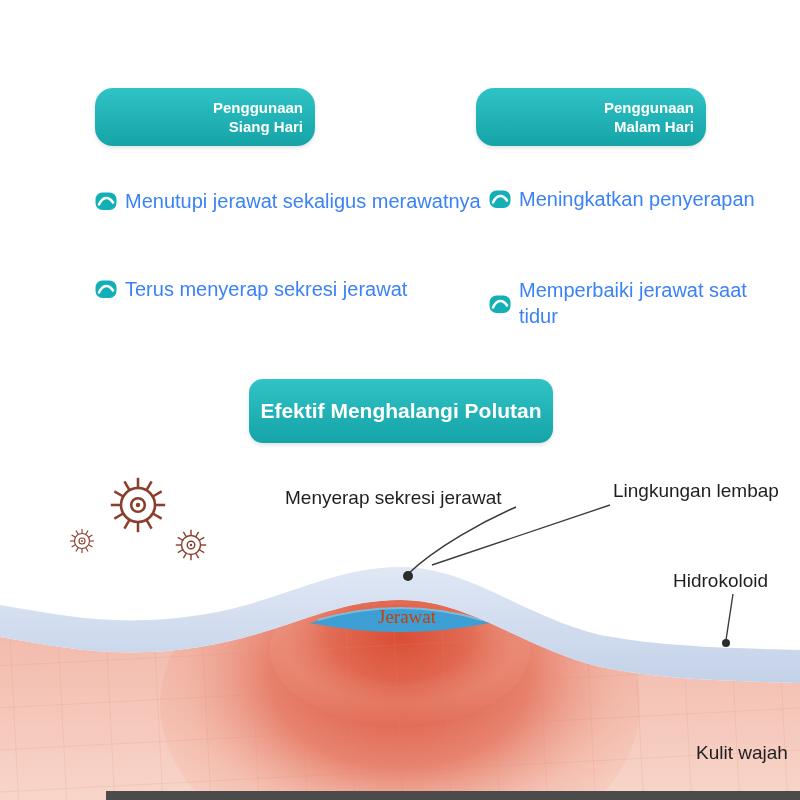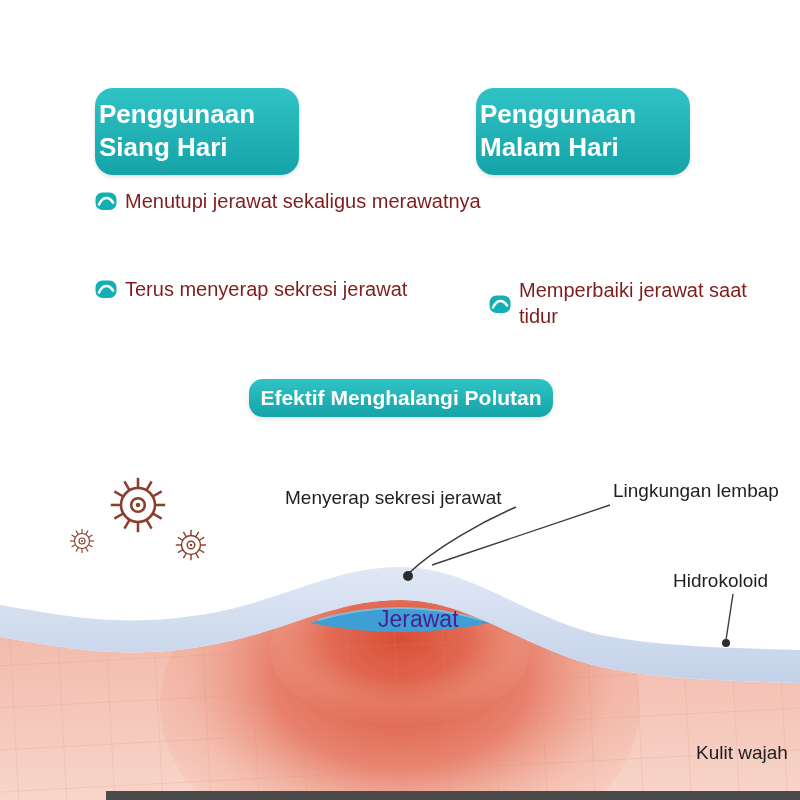--- a/index.html
+++ b/index.html
@@ -1,33 +1,33 @@
 <!DOCTYPE html>
 <html><head>
 <meta charset="utf-8">
 <style>
   html,body{margin:0;padding:0;background:#ffffff;}
   .canvas{position:relative;width:800px;height:800px;background:#ffffff;overflow:hidden;
           font-family:"Liberation Sans",sans-serif;}
   .badge{position:absolute;background:linear-gradient(180deg,#30c3c5,#15a3a8);color:#fff;
-         font-weight:bold;text-align:left;border-radius:18px;padding:10px 4px;
-         font-size:26px;line-height:1.28;box-shadow:0 2px 4px rgba(0,0,0,0.12);}
+         font-weight:bold;text-align:right;border-radius:18px;padding:10px 12px;
+         font-size:15px;line-height:1.28;box-shadow:0 2px 4px rgba(0,0,0,0.12);}
   .badge-day{left:95px;top:88px;width:196px;}
   .badge-night{left:476px;top:88px;width:206px;}
-  .item{position:absolute;display:flex;align-items:flex-start;gap:8px;color:#7f1d1d;
+  .item{position:absolute;display:flex;align-items:flex-start;gap:8px;color:#3b82f6;
         font-size:20px;line-height:1.3;}
   .item .p-icon{flex:0 0 auto;margin-top:2px;}
   .item .txt{display:block;}
   .col-right .txt{width:252px;}
-  .banner{position:absolute;left:249px;top:379px;width:304px;height:38px;
+  .banner{position:absolute;left:249px;top:379px;width:304px;height:64px;
           background:linear-gradient(180deg,#30c3c5,#15a3a8);border-radius:14px;color:#fff;
           font-weight:bold;font-size:21px;display:flex;align-items:center;justify-content:center;
           box-shadow:0 2px 4px rgba(0,0,0,0.12);}
   .dlabel{position:absolute;color:#1f1f1f;font-size:19px;white-space:nowrap;}
-  .pimple-label{position:absolute;left:378px;top:606px;color:#4c1d95;font-size:23px;}
+  .pimple-label{position:absolute;left:378px;top:606px;color:#c2410c;font-size:19px;font-family:Liberation Serif, serif;}
   .skin-svg{position:absolute;left:0;top:455px;}
   .bottom-bar{position:absolute;left:106px;top:791px;width:694px;height:9px;background:#4b4b4b;}
 </style>
 </head>
 <body>
 
 <div class="canvas">
 
   <div class="badge badge-day">
     <div>Penggunaan</div>
@@ -47,20 +47,27 @@
     <span class="txt">Menutupi jerawat sekaligus merawatnya</span>
   </div>
   <div class="item" style="left:95px;top:276px;">
     <svg class="p-icon" width="22" height="22">
       <rect x="0.5" y="2.5" width="21" height="17.5" rx="7" fill="#13afb7"></rect>
       <path d="M4,14.5 C8,6 14,6.5 18,12.5" stroke="#fff" stroke-width="2.6" fill="none" stroke-linecap="round"></path>
     </svg>
     <span class="txt">Terus menyerap sekresi jerawat</span>
   </div>
 
+  <div class="item col-right" style="left:489px;top:186px;">
+    <svg class="p-icon" width="22" height="22">
+      <rect x="0.5" y="2.5" width="21" height="17.5" rx="7" fill="#13afb7"></rect>
+      <path d="M4,14.5 C8,6 14,6.5 18,12.5" stroke="#fff" stroke-width="2.6" fill="none" stroke-linecap="round"></path>
+    </svg>
+    <span class="txt">Meningkatkan penyerapan</span>
+  </div>
   <div class="item col-right" style="left:489px;top:277px;align-items:center;">
     <svg class="p-icon" width="22" height="22">
       <rect x="0.5" y="2.5" width="21" height="17.5" rx="7" fill="#13afb7"></rect>
       <path d="M4,14.5 C8,6 14,6.5 18,12.5" stroke="#fff" stroke-width="2.6" fill="none" stroke-linecap="round"></path>
     </svg>
     <span class="txt">Memperbaiki jerawat saat tidur</span>
   </div>
 
   <div class="banner">
     <span>Efektif Menghalangi Polutan</span>

